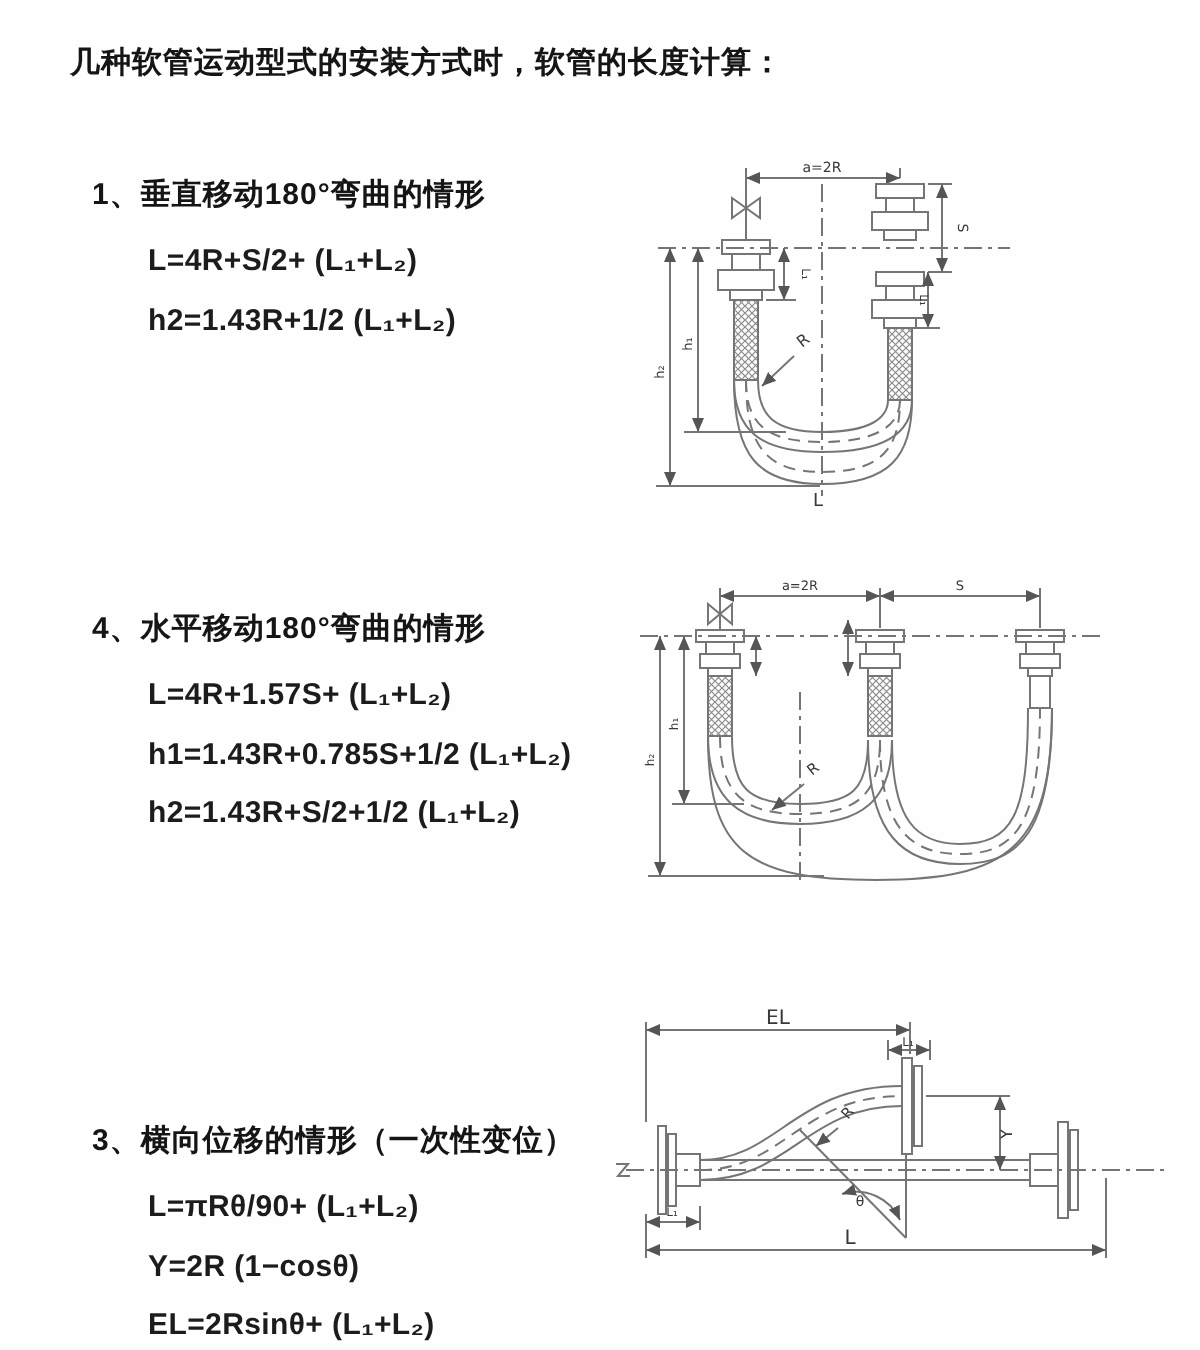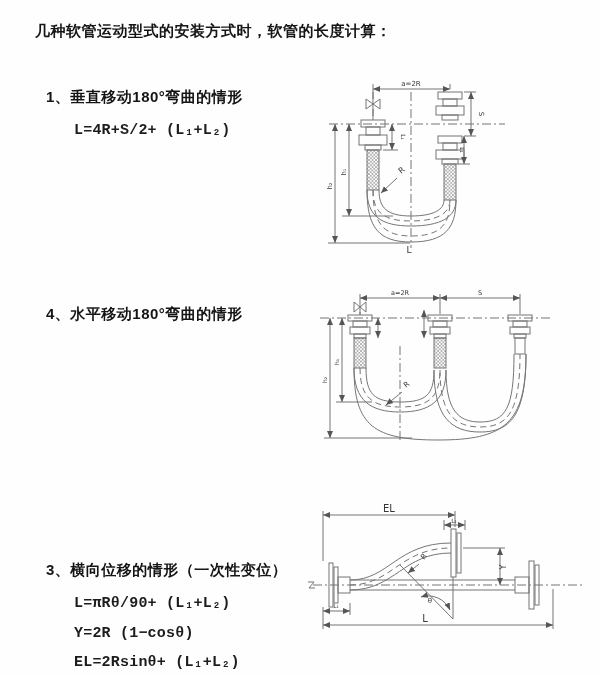--- a/index.html
+++ b/index.html
@@ -12,21 +12,21 @@
     letter-spacing:.5px;color:#151515;
   }
   .sec{position:absolute;}
   .sec-1{left:46px;top:88px;}
   .sec-2{left:46px;top:305px;}
   .sec-3{left:46px;top:515px;margin-top:46px;}
   .sec h2{margin:0;font-size:15px;font-weight:bold;color:#151515;letter-spacing:.5px;}
   .formulas{margin-top:9px;}
   .f{
     margin:0;padding-left:28px;font-size:15px;font-weight:bold;color:#1c1c1c;
-    line-height:29.5px;letter-spacing:.2px;font-family:Liberation Mono, monospace;white-space:nowrap;
+    line-height:29.5px;letter-spacing:.2px;font-family:Liberation Sans, sans-serif;white-space:nowrap;
   }
   .dia{position:absolute;}
   .dia text{fill:#383838;stroke:none;font-family:"DejaVu Sans","Liberation Sans",sans-serif;}
   .draw line,.draw path,.draw rect,.draw polygon,.draw polyline{stroke:#757575;fill:none;stroke-width:1;}
   .draw .h1f{fill:url(#hp1);}
   .draw .h2f{fill:url(#hp2);}
   .cl{stroke-dasharray:9 3 2 3;stroke-width:.8;}
   .dh{stroke-dasharray:6 4;stroke-width:.8;}
   #d1 .dim{marker-start:url(#a1);marker-end:url(#a1);}
   #d1 .dimend{marker-end:url(#a1);}
@@ -39,25 +39,31 @@
 <body>
 
 <div class="page">
 
   <div class="doc-title">几种软管运动型式的安装方式时，软管的长度计算：</div>
 
   <div class="sec sec-1">
     <h2>1、垂直移动180°弯曲的情形</h2>
     <div class="formulas">
       <p class="f">L=4R+S/2+ (L₁+L₂)</p>
+      <p class="f">h2=1.43R+1/2 (L₁+L₂)</p>
     </div>
   </div>
 
   <div class="sec sec-2">
     <h2>4、水平移动180°弯曲的情形</h2>
+    <div class="formulas">
+      <p class="f">L=4R+1.57S+ (L₁+L₂)</p>
+      <p class="f">h1=1.43R+0.785S+1/2 (L₁+L₂)</p>
+      <p class="f">h2=1.43R+S/2+1/2 (L₁+L₂)</p>
+    </div>
   </div>
 
   <div class="sec sec-3">
     <h2>3、横向位移的情形（一次性变位）</h2>
     <div class="formulas">
       <p class="f">L=πRθ/90+ (L₁+L₂)</p>
       <p class="f">Y=2R (1−cosθ)</p>
       <p class="f">EL=2Rsinθ+ (L₁+L₂)</p>
     </div>
   </div>

